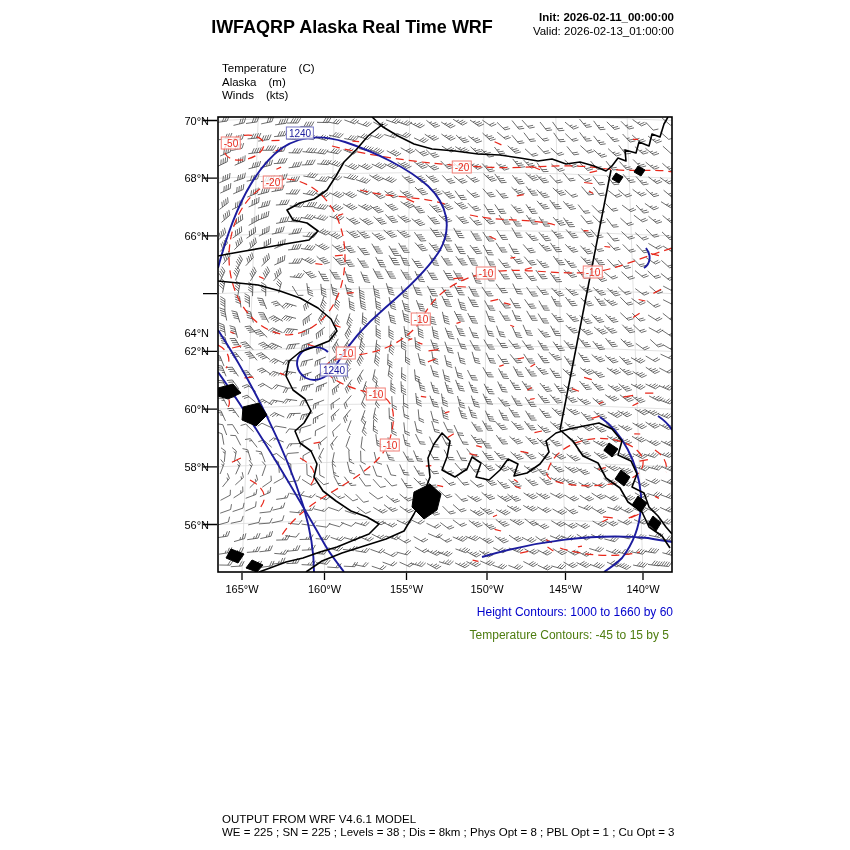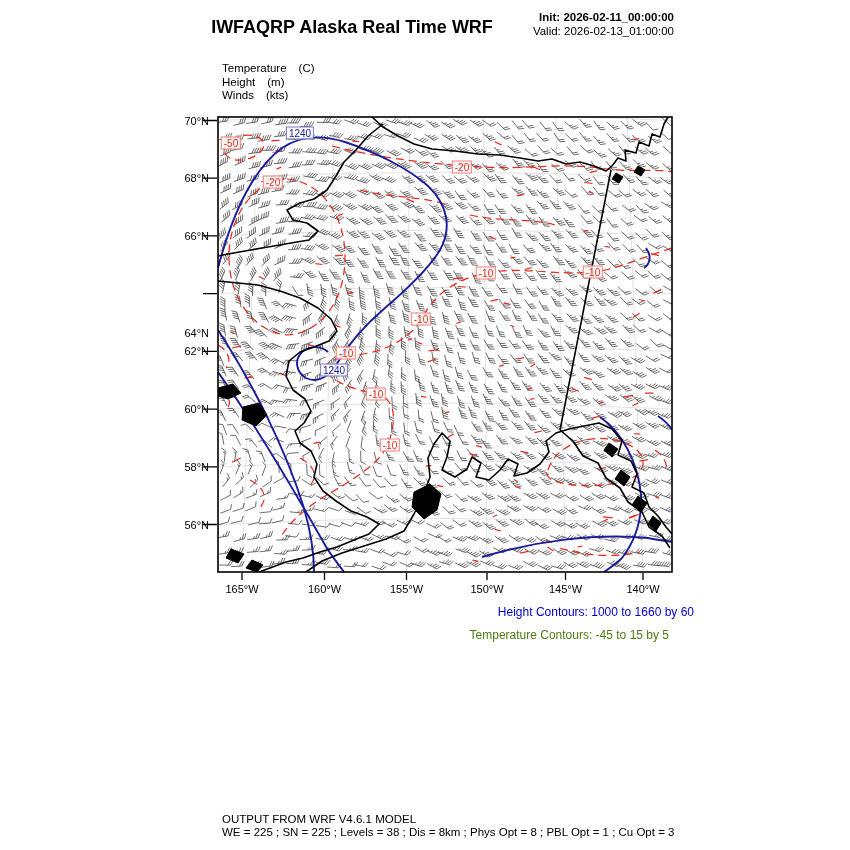--- a/index.html
+++ b/index.html
@@ -5,21 +5,21 @@
   html,body{margin:0;padding:0;background:#fff;}
   .page{position:relative;width:850px;height:850px;background:#fff;overflow:hidden;
         font-family:"Liberation Sans","DejaVu Sans",sans-serif;color:#000;}
   .abs{position:absolute;}
   .title{left:352px;top:17px;transform:translateX(-50%);font-size:18px;font-weight:bold;white-space:nowrap;}
   .init{left:674px;top:11px;transform:translateX(-100%);font-size:11.5px;font-weight:bold;white-space:nowrap;}
   .valid{left:674px;top:25px;transform:translateX(-100%);font-size:11.5px;white-space:nowrap;}
   .legend{left:222px;top:62px;font-size:11.5px;line-height:13.5px;}
   .legend-row .lg-unit{margin-left:12px;}
   .cap{font-size:12px;white-space:nowrap;transform:translateX(-100%);}
-  .cap-h{left:673px;top:605px;margin-left:21px;}
+  .cap-h{left:673px;top:605px;}
   .cap-t{left:669px;top:628px;}
   .footer1{left:222px;top:813px;font-size:11.5px;white-space:nowrap;}
   .footer2{left:222px;top:826px;font-size:11.5px;white-space:nowrap;}
   .ytick-label{position:absolute;font-size:11px;transform:translate(-100%,-50%);white-space:nowrap;}
   .xtick-label{position:absolute;font-size:11px;transform:translateX(-50%);white-space:nowrap;}
   .cl{position:absolute;font-size:10px;line-height:11px;padding:0 2px;border:1px solid;
       background:rgba(255,255,255,0.82);transform:translate(-50%,-50%);white-space:nowrap;}
   svg{position:absolute;left:0;top:0;}
 </style>
 </head>
@@ -74,21 +74,21 @@
       <rect x="218" y="117" width="454" height="455" fill="none" stroke="#000" stroke-width="1.6"></rect>
       <path d="M203,120.5L217,120.5M203,178.2L217,178.2M203,235.9L217,235.9M203,293.6L217,293.6M203,351.4L217,351.4M203,409.1L217,409.1M203,466.8L217,466.8M203,524.5L217,524.5M242,573L242,580M324.5,573L324.5,580M406.5,573L406.5,580M487,573L487,580M565.5,573L565.5,580M643,573L643,580" stroke="#000" stroke-width="1.3"></path>
     </svg>
 
   <div class="abs title">IWFAQRP Alaska Real Time WRF</div>
   <div class="abs init">Init: 2026-02-11_00:00:00</div>
   <div class="abs valid">Valid: 2026-02-13_01:00:00</div>
 
   <div class="abs legend" id="legend">
       <div class="legend-row"><span class="lg-name">Temperature</span><span class="lg-unit">(C)</span></div>
-      <div class="legend-row"><span class="lg-name">Height</span><span class="lg-unit">(m)</span></div>
+      <div class="legend-row"><span class="lg-name">Alaska</span><span class="lg-unit">(m)</span></div>
       <div class="legend-row"><span class="lg-name">Winds</span><span class="lg-unit">(kts)</span></div>
     </div>
 
   <div id="axis-layer">
       <div class="ytick-label" style="left: 209px; top: 120.5px;">70°N</div>
       <div class="ytick-label" style="left: 209px; top: 178.2px;">68°N</div>
       <div class="ytick-label" style="left: 209px; top: 235.9px;">66°N</div>
       <div class="ytick-label" style="left: 209px; top: 293.6px; margin-top: 39px;">64°N</div>
       <div class="ytick-label" style="left: 209px; top: 351.4px;">62°N</div>
       <div class="ytick-label" style="left: 209px; top: 409.1px;">60°N</div>

